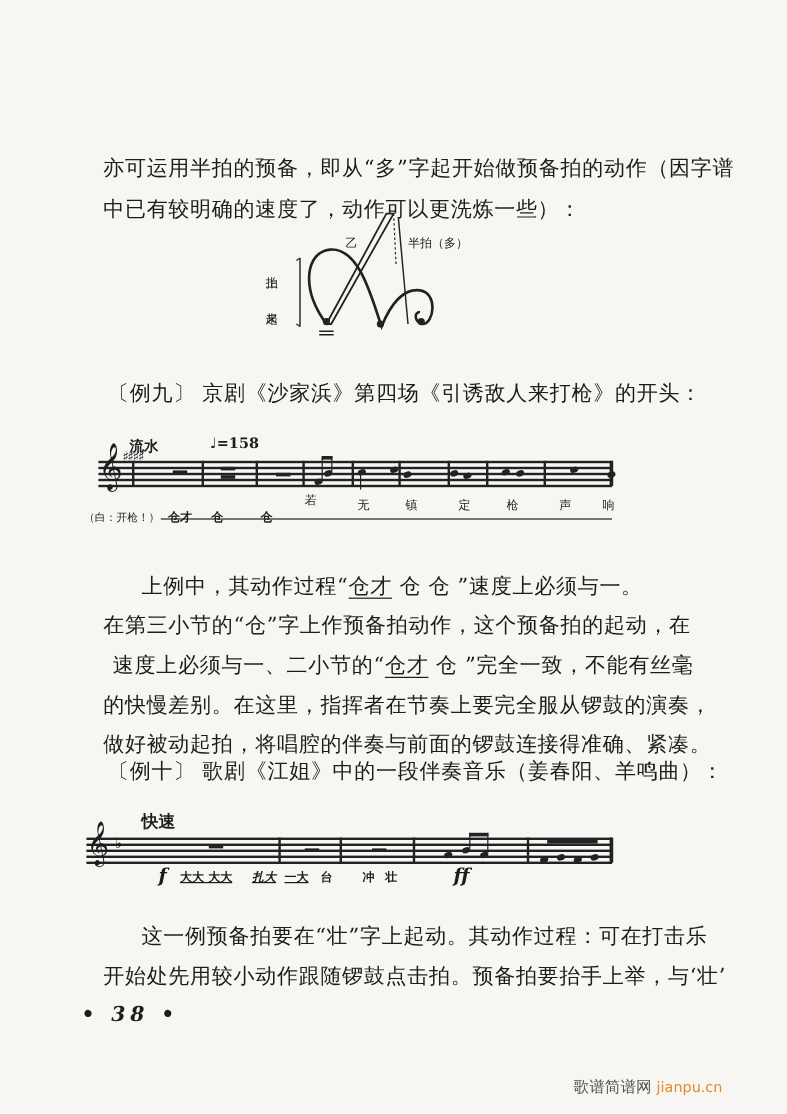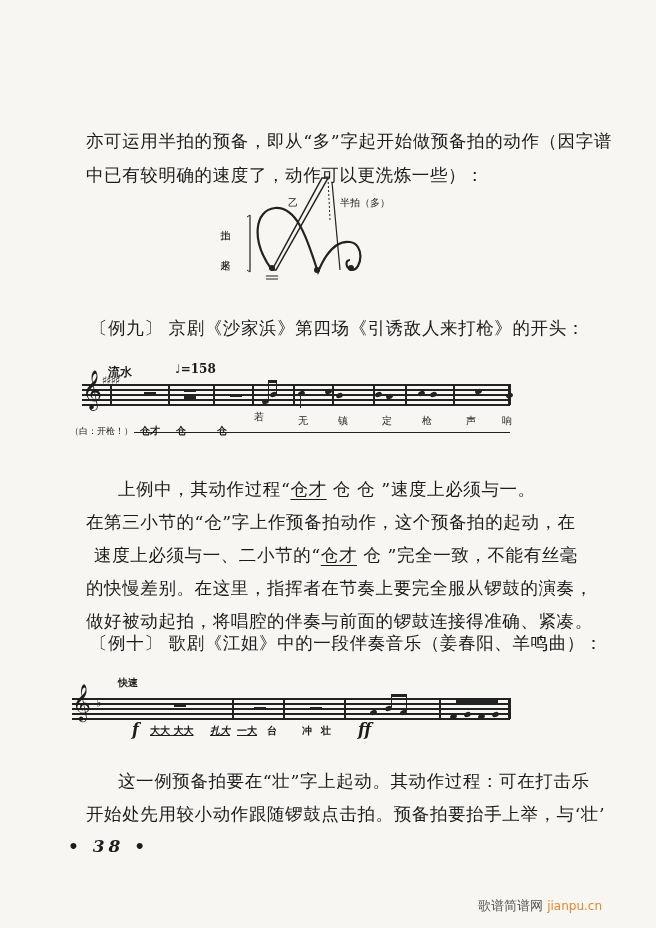--- a/index.html
+++ b/index.html
@@ -116,21 +116,21 @@
 <div class="para" style="top:505px;">在第三小节的“仓”字上作预备拍动作，这个预备拍的起动，在</div>
 <div class="para" style="top:538px;text-align:center;">
   <span>速度上必须与一、二小节的“</span><span class="ul">仓才</span><span> 仓  ”完全一致，不能有丝毫</span>
 </div>
 <div class="para" style="top:571px;">的快慢差别。在这里，指挥者在节奏上要完全服从锣鼓的演奏，</div>
 <div class="para" style="top:604px;">做好被动起拍，将唱腔的伴奏与前面的锣鼓连接得准确、紧凑。</div>
 
 <div class="para" style="top:626px; left:90px;">〔例十〕  歌剧《江姐》中的一段伴奏音乐（姜春阳、羊鸣曲）：</div>
 
 <div class="score" style="left:72px; top:676px; width:440px; height:70px;">
-  <span class="small-text" style="left:46px; top:0px; font-size:10px;">快速</span>
+  <span class="small-text" style="left:46px; top:0px; font-size:14px;">快速</span>
   <div class="staff-line" style="left:0px; top:22px; width:438px;"></div>
   <div class="staff-line" style="left:0px; top:27px; width:438px;"></div>
   <div class="staff-line" style="left:0px; top:32px; width:438px;"></div>
   <div class="staff-line" style="left:0px; top:37px; width:438px;"></div>
   <div class="staff-line" style="left:0px; top:42px; width:438px;"></div>
   <span style="position:absolute; left:0px; top:10px; font-size:32px; line-height:1;">𝄞</span>
   <span style="position:absolute; left:24px; top:20px; font-size:12px; font-weight:bold;">♭</span>
   <div class="barline" style="left:160px; top:22px; height:21px;"></div>
   <div class="barline" style="left:211px; top:22px; height:21px;"></div>
   <div class="barline" style="left:272px; top:22px; height:21px;"></div>
@@ -150,21 +150,21 @@
   <div class="note-head" style="left:406px; top:38px;"></div>
   <div class="note-head" style="left:420px; top:36px;"></div>
   <div class="beam" style="left:384px; top:24px; width:42px;"></div>
   <span class="dyn" style="left:60px; top:44px; font-size:16px;">f</span>
   <span class="lyric" style="left:78px; top:48px; font-weight:bold; text-decoration:underline;">大大 大大</span>
   <span class="lyric" style="left:138px; top:48px; font-weight:bold; text-decoration:underline;font-style:italic;">扎大</span>
   <span class="lyric" style="left:165px; top:48px; font-weight:bold; text-decoration:underline;">一大</span>
   <span class="lyric" style="left:195px; top:48px; font-weight:bold;">台</span>
   <span class="lyric" style="left:230px; top:48px; font-weight:bold;">冲</span>
   <span class="lyric" style="left:249px; top:48px; font-weight:bold;">壮</span>
-  <span class="dyn" style="left:286px; top:44px; font-size:16px;">ff</span>
+  <span class="dyn" style="left:306px; top:44px; font-size:16px;">ff</span>
 </div>
 
 <div class="para" style="top:764px; left:118px;">这一例预备拍要在“壮”字上起动。其动作过程：可在打击乐</div>
 <div class="para" style="top:797px;text-align:center;">开始处先用较小动作跟随锣鼓点击拍。预备拍要抬手上举，与‘壮’</div>
 
 <div class="page-num">• 38 •</div>
 
 <div class="watermark">
   <span>歌谱简谱网</span>
   <span class="site">jianpu.cn</span>

